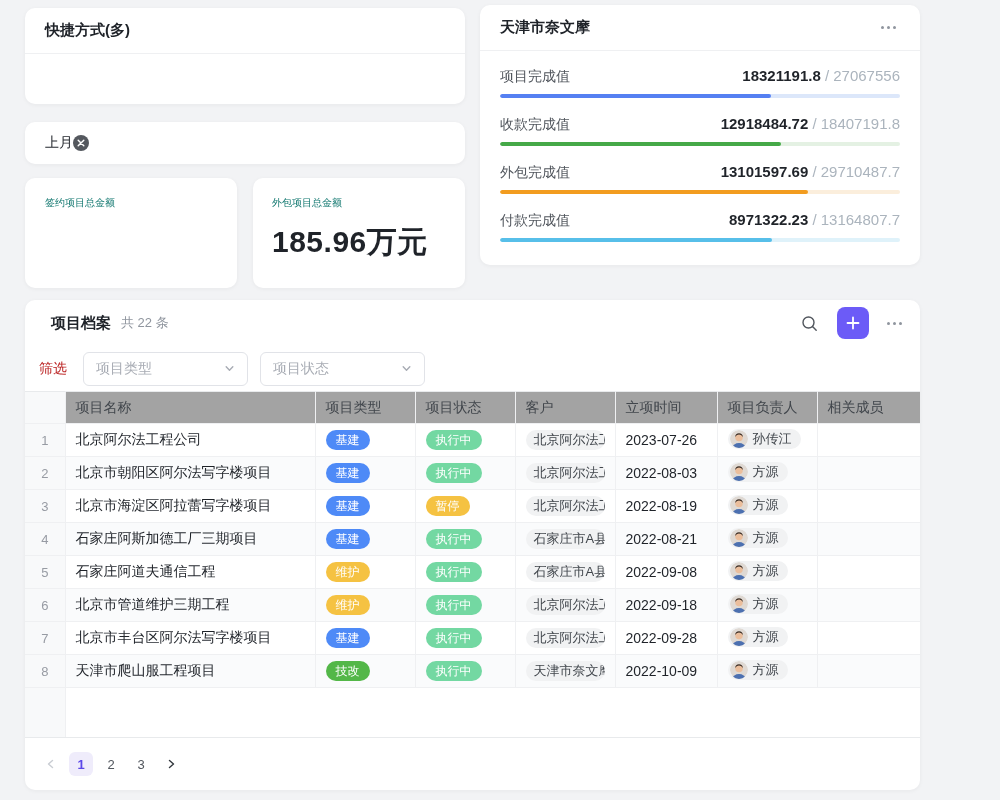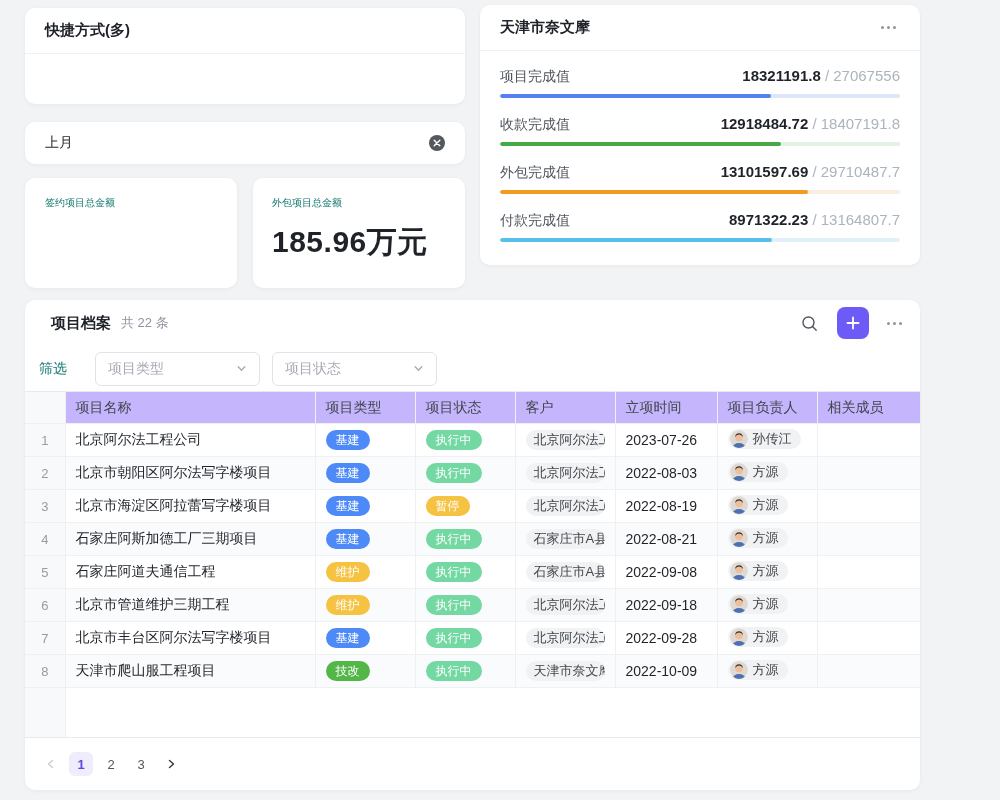--- a/index.html
+++ b/index.html
@@ -6,21 +6,21 @@
   html,body { width:1000px; height:800px; }
   body { font-family:"Liberation Sans", sans-serif; background:#F2F3F5; position:relative; color:#1F2329; }
   .card { position:absolute; background:#fff; border-radius:10px; box-shadow:0 1px 4px rgba(31,35,41,.05); }
 
   
   .shortcut-card { left:25px; top:8px; width:440px; height:96px; }
   .card-title-row { display:flex; align-items:center; justify-content:space-between; height:46px; padding:0 20px; border-bottom:1px solid #EFF0F2; }
   .card-title { font-size:15px; font-weight:bold; color:#1F2329; }
 
   
-  .chip-card { left:25px; top:122px; width:440px; height:42px; display:flex; align-items:center; justify-content:space-between; padding:0 20px; }
+  .chip-card { left:25px; top:122px; width:440px; height:42px; display:flex; align-items:center; justify-content:flex-start; padding:0 20px; }
   .chip-label { font-size:14px; color:#1F2329; }
   .close-btn { width:16px; height:16px; border-radius:50%; background:#54585E; display:flex; align-items:center; justify-content:center; cursor:pointer; }
   .close-btn svg { width:8px; height:8px; }
 
   
   .stat-card { width:212px; height:110px; padding:18px 20px 0 20px; top:178px; }
   .stat-card.c1 { left:25px; } .stat-card.c2 { left:253px;padding-left:19px; }
   .stat-label { font-size:10px; color:#0f766e; }
   .stat-value { font-size:30px; font-weight:bold; color:#1F2329; margin-top:12px; letter-spacing:.5px; }
 
@@ -41,28 +41,28 @@
   
   .table-card { left:25px; top:300px; width:895px; height:490px; display:flex; flex-direction:column; }
   .tc-header { display:flex; align-items:center; height:50px; padding:0 14px 0 14px; }
   .tc-title { font-size:15px; font-weight:bold; margin-left:12px; }
   .tc-count { font-size:13px; color:#8F959E; margin-left:10px; }
   .tc-actions { margin-left:auto; display:flex; align-items:center; gap:14px; }
   .icon-btn { width:28px; height:28px; display:flex; align-items:center; justify-content:center; cursor:pointer; }
   .add-btn { width:32px; height:32px; border-radius:8px; display:flex; align-items:center; justify-content:center; cursor:pointer; }
   .add-btn svg { width:16px; height:16px; }
   .filter-row { display:flex; align-items:center; height:48px; padding:0 14px; }
-  .filter-label { font-size:14px; color:#0f766e; margin-right:28px; }
+  .filter-label { font-size:14px; color:#b91c1c; margin-right:16px; }
   .dropdown { width:165px; height:34px; border:1px solid #E1E3E8; border-radius:6px; display:flex; align-items:center; justify-content:space-between; padding:0 12px; margin-right:12px; cursor:pointer; background:#fff; }
   .dd-placeholder { font-size:14px; color:#A8ACB4; }
 
   table { border-collapse:collapse; table-layout:fixed; width:895px; border-top:1px solid #E8EAEC; }
   th, td { border-right:1px solid #EFF0F2; border-bottom:1px solid #EFF0F2; padding:0 10px; overflow:hidden; white-space:nowrap; }
   th:last-child, td:last-child { border-right:none; }
-  thead th { height:32px; background:#c4b5fd; font-size:14px; font-weight:normal; color:#41464C; text-align:left; }
+  thead th { height:32px; background:#a3a3a3; font-size:14px; font-weight:normal; color:#41464C; text-align:left; }
   tbody td { height:33px; font-size:14px; color:#1F2329; }
   td.idx, th.idx { background:#F8F9FA; color:#979BA3; font-size:13px; text-align:center; padding:0 4px; }
   tbody tr:nth-child(even) td:not(.idx) { background:#FAFBFC; }
   tr.tail td { height:50px; border-bottom:1px solid #E8EAEC; }
   .badge { display:inline-block; color:#fff; font-size:12px; line-height:20px; padding:0 10px; border-radius:999px; }
   .pill { display:inline-flex; align-items:center; max-width:100%; background:#F1F2F3; border-radius:999px; font-size:13px; color:#41464C; line-height:20px; padding:0 8px; overflow:hidden; }
   .person { display:inline-flex; align-items:center; gap:5px; background:#F1F2F3; border-radius:999px; padding:1px 9px 1px 2px; font-size:13px; color:#41464C; }
   .avatar { width:18px; height:18px; border-radius:50%; overflow:hidden; flex:none; }
 
   .pagination { display:flex; align-items:center; gap:6px; padding:14px 14px; margin-top:auto; }

